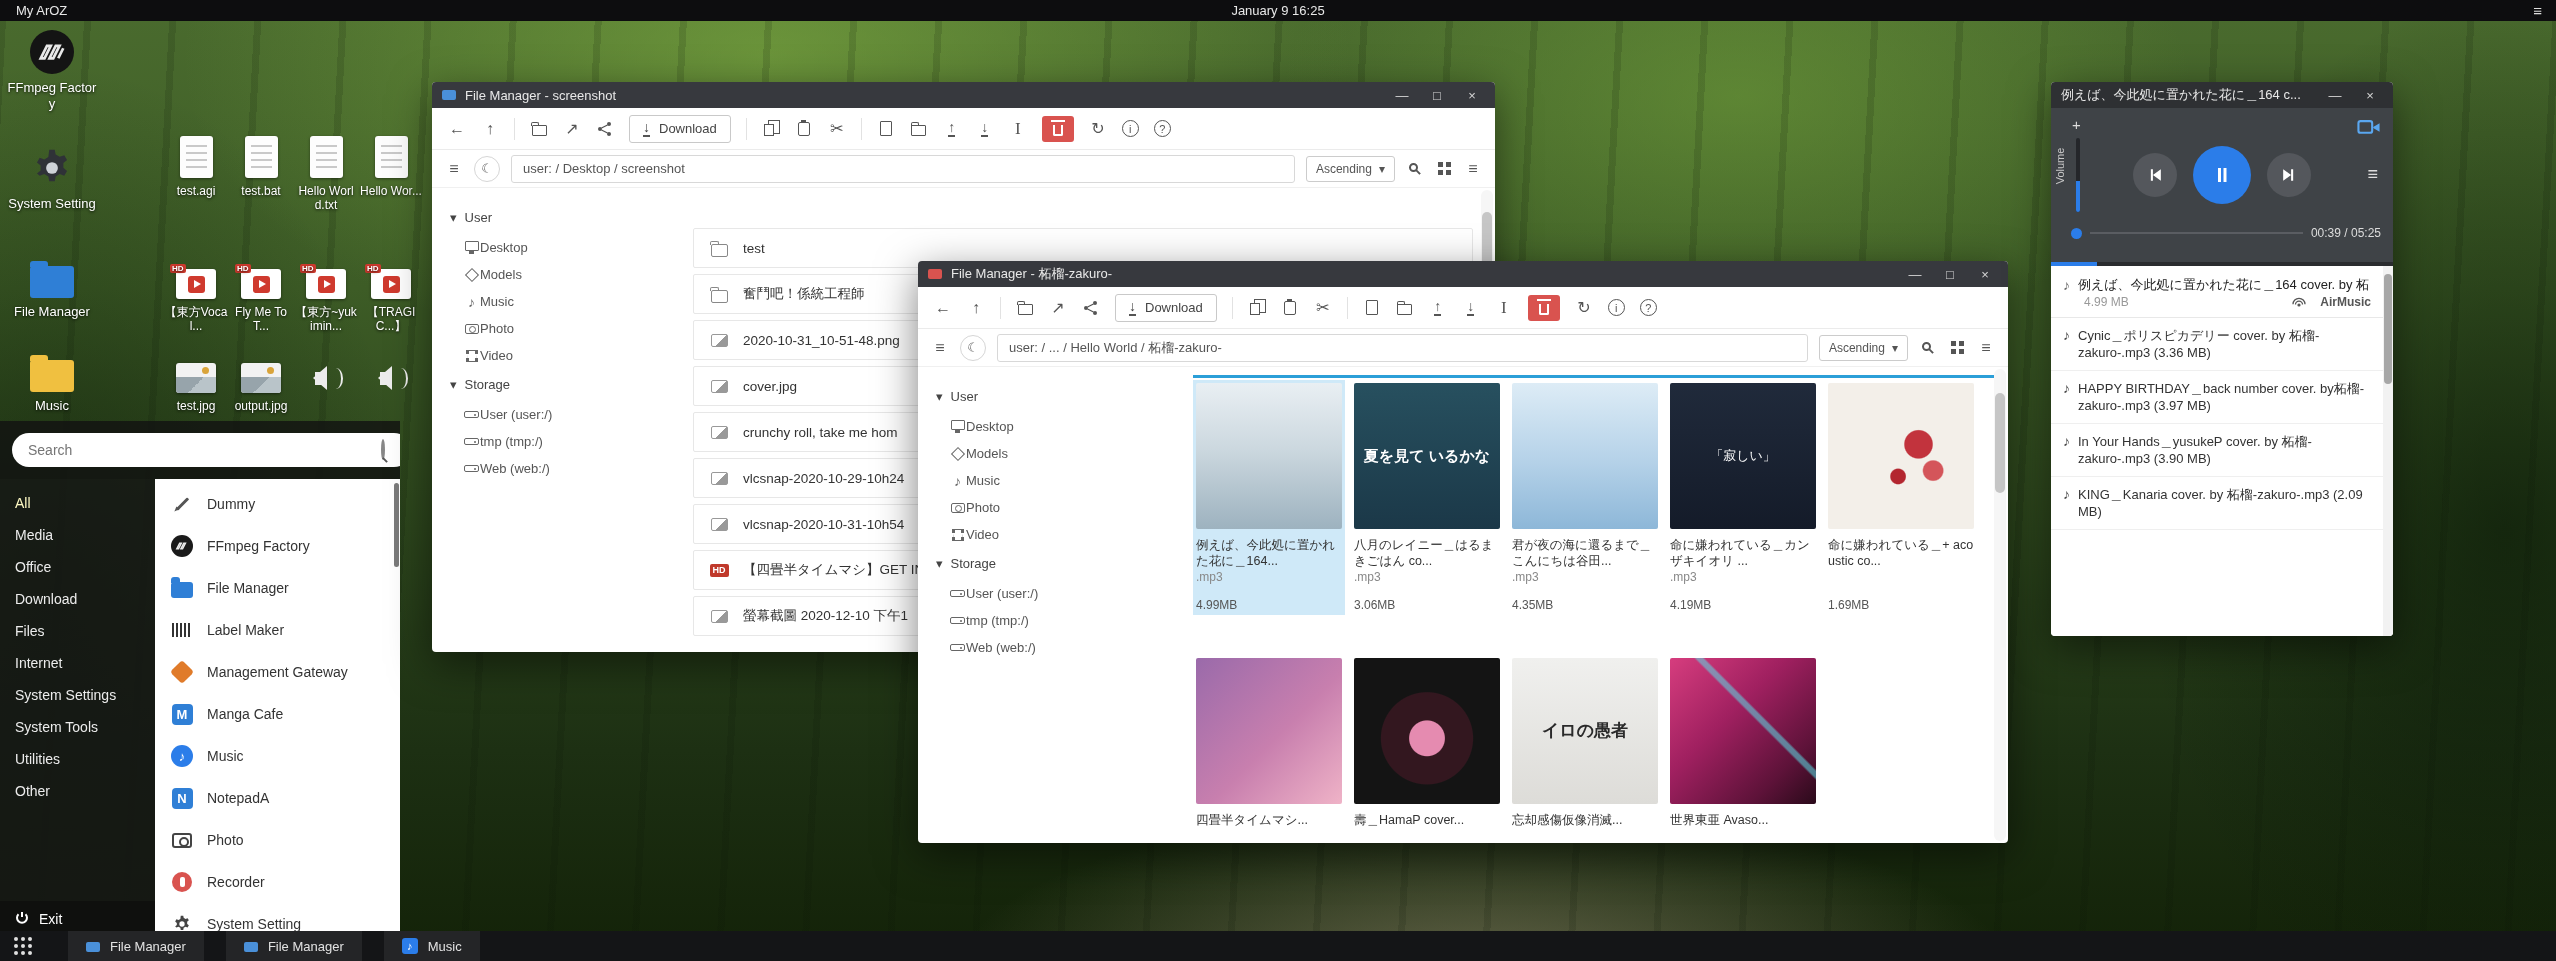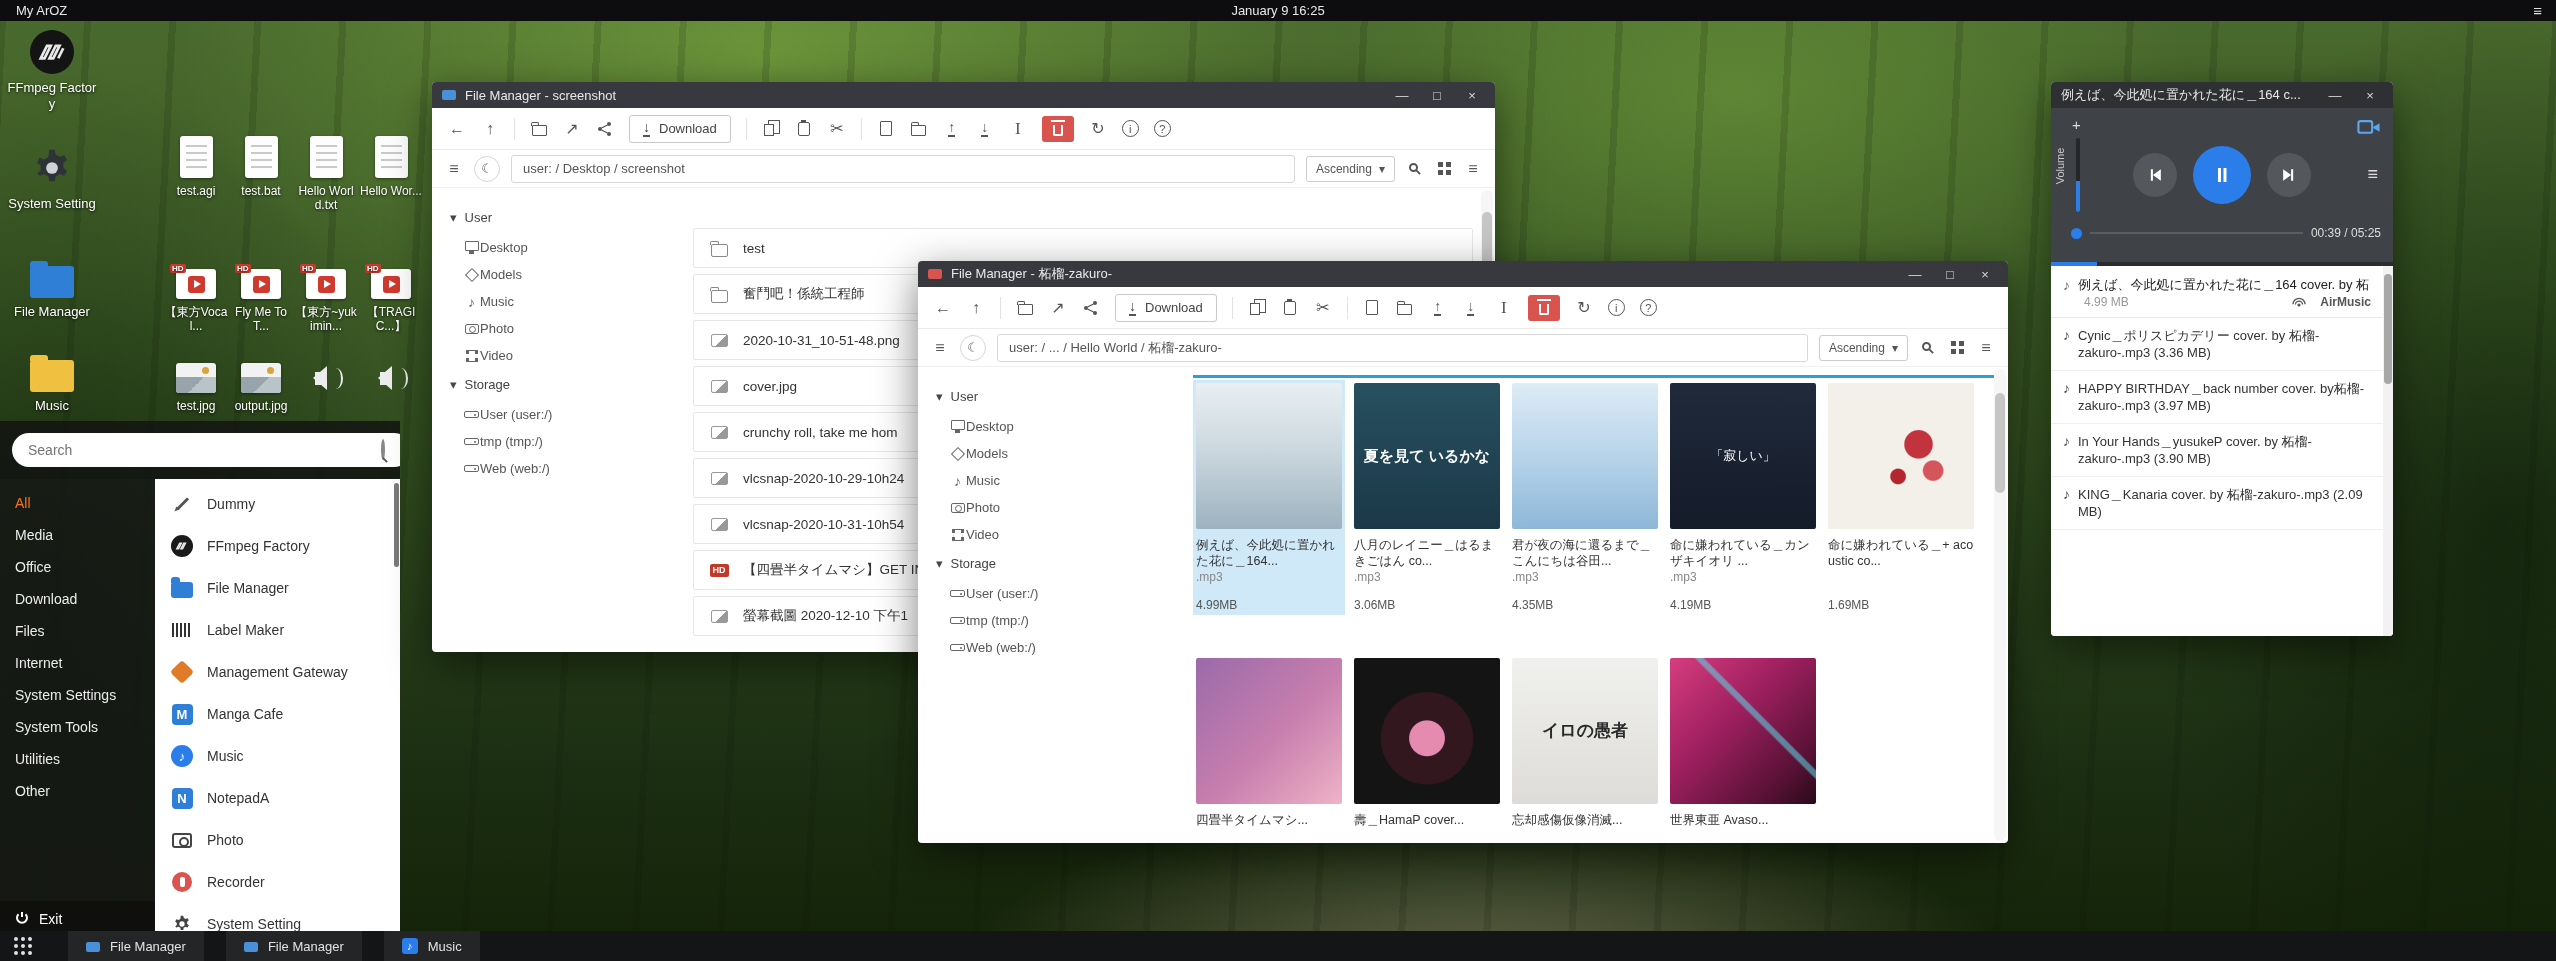--- a/index.html
+++ b/index.html
@@ -42,21 +42,21 @@
 .dsk-aud::before{content:"";position:absolute;left:-14px;top:-6px;border:12px solid rgba(0,0,0,0);border-right:14px solid #ececec}
 .dsk-aud::after{content:"";position:absolute;left:14px;top:-4px;width:12px;height:21px;border-right:2px solid #ececec;border-radius:50%}
 
 .startmenu{position:absolute;left:0;top:421px;width:400px;height:516px;z-index:6;display:flex;flex-direction:column;overflow:hidden}
 .sm-search{height:58px;background:rgba(18,18,18,.8);display:flex;align-items:center;padding:0 12px}
 .sm-input{flex:1;height:34px;border:none;border-radius:17px;background:#fff;padding:0 38px 0 16px;font-size:14px;color:#333;outline:none;font-family:inherit}
 .sm-sico{margin-left:-30px}
 .sm-body{flex:1;display:flex;overflow:hidden}
 .sm-cats{width:155px;background:rgba(22,22,22,.78);display:flex;flex-direction:column;padding-top:8px;position:relative}
 .sm-cat{height:32px;display:flex;align-items:center;padding-left:15px;font-size:14px;color:#ececec;cursor:default}
-.sm-cat.active{color:#f97316}
+.sm-cat.active{color:#fef9c3}
 .sm-exit{position:absolute;bottom:0;left:0;right:0;height:36px;display:flex;align-items:center;gap:10px;padding-left:15px;color:#fff;font-size:14px;background:rgba(12,12,12,.6)}
 .sm-apps{flex:1;background:#fff;position:relative;overflow:hidden;padding-top:4px}
 .sm-app{height:42px;display:flex;align-items:center;gap:12px;padding-left:14px;font-size:14px;color:#333}
 .sm-appscroll{position:absolute;right:1px;top:4px;width:5px;height:84px;background:#7a7a7a;border-radius:3px}
 .apico{width:26px;height:26px;display:flex;align-items:center;justify-content:center;flex-shrink:0}
 .ap-circle-dark{width:22px;height:22px;border-radius:50%;background:#1a1a1a;display:flex;align-items:center;justify-content:center}
 .ap-fold{width:22px;height:16px;background:#2f7fd6;margin-top:4px}
 .ap-barcode{width:20px;height:14px;background:repeating-linear-gradient(90deg,#333 0 2px,rgba(0,0,0,0) 2px 4px)}
 .ap-orange{width:20px;height:20px;background:#e07b2a;border-radius:4px;transform:rotate(45deg) scale(.85)}
 .ap-blue{width:21px;height:21px;background:#2f7fd6;border-radius:4px;color:#fff;font-size:13px;font-weight:bold;display:flex;align-items:center;justify-content:center}

